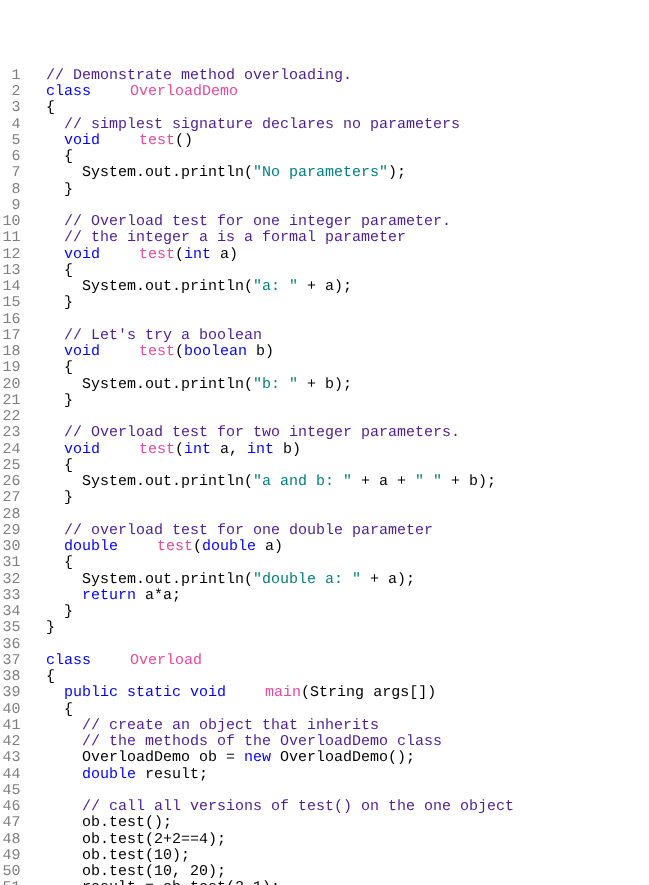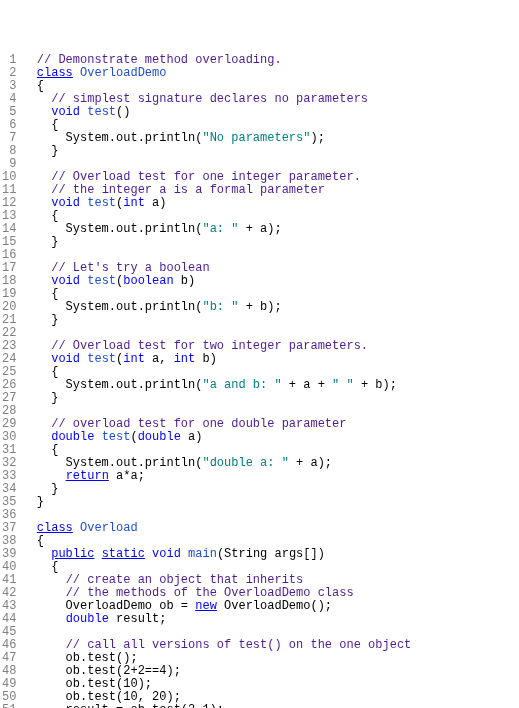--- a/index.html
+++ b/index.html
@@ -20,24 +20,24 @@
     color: #808080;
     padding: 2px 6px 2px 2px;
     user-select: none;
   }
   .code {
     padding: 2px 0;
   }
   .ln { display:block; height:13px; }
   .cl { display:block; height:13px; }
   .comment { color: #4c1d95; }
-  .keyword { color: #0000ff; text-decoration: underline; }
+  .keyword { color: #0000ff; }
   .type { color: #0000ff; text-align: center; }
   .string { color: #008080; }
-  .ident { color: #1d4ed8; }
+  .ident { color: #ec4899; margin-left: 24px; }
   .punct { color: #000000; }
 </style>
 </head>
 <body>
 
 
 
 <div class="code-container">
   <div class="gutter" id="gutter"><span class="ln"> 1</span><span class="ln"> 2</span><span class="ln"> 3</span><span class="ln"> 4</span><span class="ln"> 5</span><span class="ln"> 6</span><span class="ln"> 7</span><span class="ln"> 8</span><span class="ln"> 9</span><span class="ln">10</span><span class="ln">11</span><span class="ln">12</span><span class="ln">13</span><span class="ln">14</span><span class="ln">15</span><span class="ln">16</span><span class="ln">17</span><span class="ln">18</span><span class="ln">19</span><span class="ln">20</span><span class="ln">21</span><span class="ln">22</span><span class="ln">23</span><span class="ln">24</span><span class="ln">25</span><span class="ln">26</span><span class="ln">27</span><span class="ln">28</span><span class="ln">29</span><span class="ln">30</span><span class="ln">31</span><span class="ln">32</span><span class="ln">33</span><span class="ln">34</span><span class="ln">35</span><span class="ln">36</span><span class="ln">37</span><span class="ln">38</span><span class="ln">39</span><span class="ln">40</span><span class="ln">41</span><span class="ln">42</span><span class="ln">43</span><span class="ln">44</span><span class="ln">45</span><span class="ln">46</span><span class="ln">47</span><span class="ln">48</span><span class="ln">49</span><span class="ln">50</span><span class="ln">51</span></div>
   <div class="code" id="code"><span class="cl"><span class="punct">  </span><span class="comment">// Demonstrate method overloading.</span></span><span class="cl"><span class="punct">  </span><span class="keyword">class</span><span class="punct"> </span><span class="ident">OverloadDemo</span></span><span class="cl"><span class="punct">  {</span></span><span class="cl"><span class="punct">    </span><span class="comment">// simplest signature declares no parameters</span></span><span class="cl"><span class="punct">    </span><span class="type">void</span><span class="punct"> </span><span class="ident">test</span><span class="punct">()</span></span><span class="cl"><span class="punct">    {</span></span><span class="cl"><span class="punct">      System.out.println(</span><span class="string">"No parameters"</span><span class="punct">);</span></span><span class="cl"><span class="punct">    }</span></span><span class="cl"> </span><span class="cl"><span class="punct">    </span><span class="comment">// Overload test for one integer parameter.</span></span><span class="cl"><span class="punct">    </span><span class="comment">// the integer a is a formal parameter</span></span><span class="cl"><span class="punct">    </span><span class="type">void</span><span class="punct"> </span><span class="ident">test</span><span class="punct">(</span><span class="type">int</span><span class="punct"> a)</span></span><span class="cl"><span class="punct">    {</span></span><span class="cl"><span class="punct">      System.out.println(</span><span class="string">"a: "</span><span class="punct"> + a);</span></span><span class="cl"><span class="punct">    }</span></span><span class="cl"> </span><span class="cl"><span class="punct">    </span><span class="comment">// Let's try a boolean</span></span><span class="cl"><span class="punct">    </span><span class="type">void</span><span class="punct"> </span><span class="ident">test</span><span class="punct">(</span><span class="type">boolean</span><span class="punct"> b)</span></span><span class="cl"><span class="punct">    {</span></span><span class="cl"><span class="punct">      System.out.println(</span><span class="string">"b: "</span><span class="punct"> + b);</span></span><span class="cl"><span class="punct">    }</span></span><span class="cl"> </span><span class="cl"><span class="punct">    </span><span class="comment">// Overload test for two integer parameters.</span></span><span class="cl"><span class="punct">    </span><span class="type">void</span><span class="punct"> </span><span class="ident">test</span><span class="punct">(</span><span class="type">int</span><span class="punct"> a, </span><span class="type">int</span><span class="punct"> b)</span></span><span class="cl"><span class="punct">    {</span></span><span class="cl"><span class="punct">      System.out.println(</span><span class="string">"a and b: "</span><span class="punct"> + a + </span><span class="string">" "</span><span class="punct"> + b);</span></span><span class="cl"><span class="punct">    }</span></span><span class="cl"> </span><span class="cl"><span class="punct">    </span><span class="comment">// overload test for one double parameter</span></span><span class="cl"><span class="punct">    </span><span class="type">double</span><span class="punct"> </span><span class="ident">test</span><span class="punct">(</span><span class="type">double</span><span class="punct"> a)</span></span><span class="cl"><span class="punct">    {</span></span><span class="cl"><span class="punct">      System.out.println(</span><span class="string">"double a: "</span><span class="punct"> + a);</span></span><span class="cl"><span class="punct">      </span><span class="keyword">return</span><span class="punct"> a*a;</span></span><span class="cl"><span class="punct">    }</span></span><span class="cl"><span class="punct">  }</span></span><span class="cl"> </span><span class="cl"><span class="punct">  </span><span class="keyword">class</span><span class="punct"> </span><span class="ident">Overload</span></span><span class="cl"><span class="punct">  {</span></span><span class="cl"><span class="punct">    </span><span class="keyword">public</span><span class="punct"> </span><span class="keyword">static</span><span class="punct"> </span><span class="type">void</span><span class="punct"> </span><span class="ident">main</span><span class="punct">(String args[])</span></span><span class="cl"><span class="punct">    {</span></span><span class="cl"><span class="punct">      </span><span class="comment">// create an object that inherits</span></span><span class="cl"><span class="punct">      </span><span class="comment">// the methods of the OverloadDemo class</span></span><span class="cl"><span class="punct">      OverloadDemo ob = </span><span class="keyword">new</span><span class="punct"> OverloadDemo();</span></span><span class="cl"><span class="punct">      </span><span class="type">double</span><span class="punct"> result;</span></span><span class="cl"> </span><span class="cl"><span class="punct">      </span><span class="comment">// call all versions of test() on the one object</span></span><span class="cl"><span class="punct">      ob.test();</span></span><span class="cl"><span class="punct">      ob.test(2+2==4);</span></span><span class="cl"><span class="punct">      ob.test(10);</span></span><span class="cl"><span class="punct">      ob.test(10, 20);</span></span><span class="cl"><span class="punct">      result = ob.test(2.1);</span></span></div>

